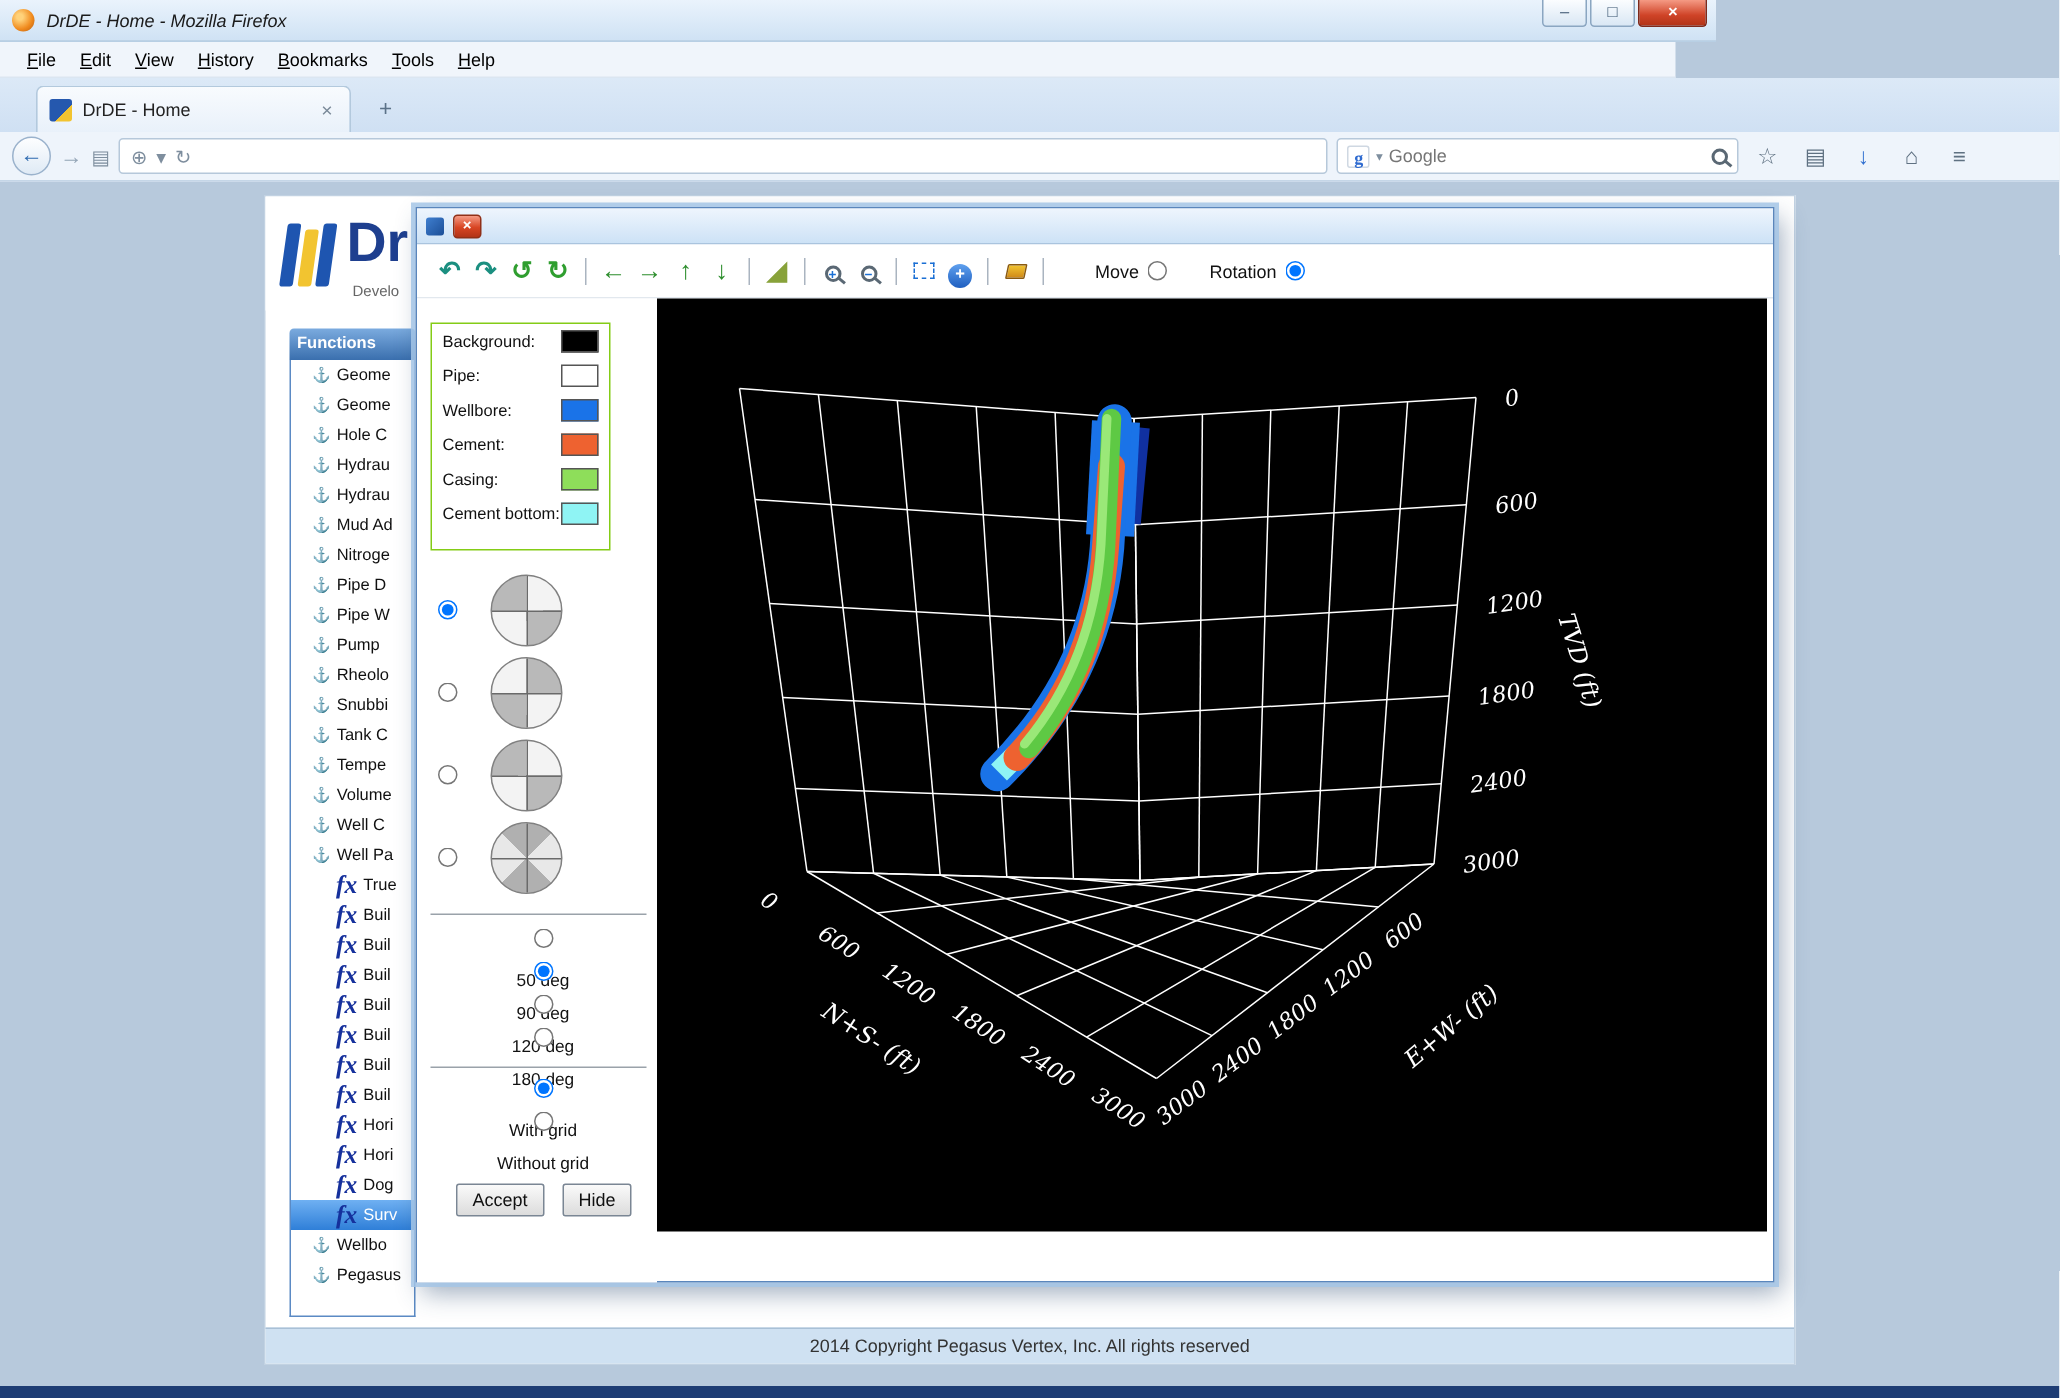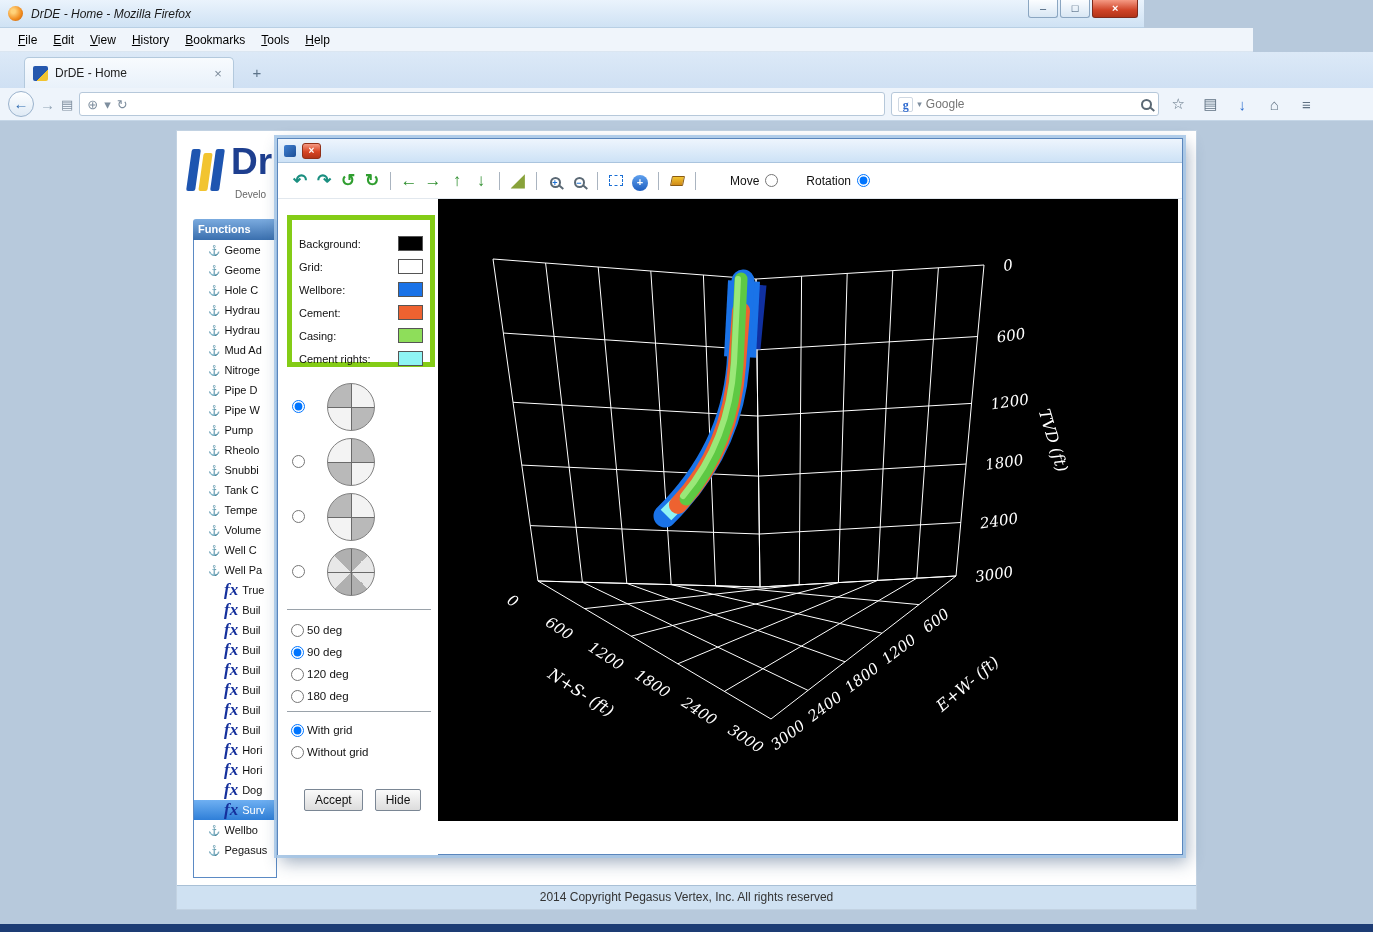--- a/index.html
+++ b/index.html
@@ -14,21 +14,21 @@
   .ff-icon { width:15px; height:15px; border-radius:50%;
     background:radial-gradient(circle at 35% 35%, #ffd27a 15%, #f08a1d 60%, #b35a10); }
   #window-title { margin-left:8px; color:#1a1a1a; }
   #win-controls { position:absolute; right:6px; top:0; display:flex; }
   .win-btn { height:18px; border:1px solid #8ba6c1; border-top:none;
     background:linear-gradient(#fbfdff,#d9e7f4); color:#35506b; font-size:11px;
     text-align:center; line-height:16px; width:30px; border-radius:0 0 3px 3px; margin-left:2px; }
   .win-btn.close { width:46px; background:linear-gradient(#f59a84,#cf4327 60%,#b23418);
     color:#fff; border-color:#7e2a1c; font-weight:bold; }
 
-  #menubar { position:absolute; left:0; top:28px; width:1253px; height:24px;
+  #menubar { position:absolute; left:0; top:28px; width:1117px; height:24px;
     background:#f0f5fb; border-bottom:1px solid #dbe6f1; padding-left:10px; display:flex; align-items:center; }
   .menu-item { padding:2px 8px; color:#000; }
   .menu-item u { text-decoration:underline; }
 
   #tabbar { position:absolute; left:0; top:52px; width:1373px; height:36px;
     background:linear-gradient(#dce9f7,#cfe0f3); }
   .tab { position:absolute; left:24px; top:5px; width:210px; height:31px;
     background:linear-gradient(#f8fbfe,#e9f1fa); border:1px solid #b3c9dd; border-bottom:none;
     border-radius:5px 5px 0 0; display:flex; align-items:center; padding:0 8px; gap:7px; }
   .favicon { width:15px; height:15px; border-radius:2px;
@@ -108,42 +108,42 @@
   .pball { display:inline-block; width:16px; height:16px; border-radius:50%; background:linear-gradient(#5fa0ee,#1f5fc0);
     color:#fff; font-size:11px; font-weight:bold; text-align:center; line-height:15px; }
   .bucket { display:inline-block; width:13px; height:10px; background:linear-gradient(#f2c430,#d08a18);
     border:1px solid #8a5a10; transform:skewX(-12deg); border-radius:1px; }
   .tb-mode { display:flex; align-items:center; gap:4px; margin-left:28px; font-size:12px; color:#111; }
   .tb-mode input { margin-left:2px; }
 
   #dlg-body { position:relative; height:656px; }
   #dlg-left { position:absolute; left:0; top:0; width:160px; height:656px; background:#fff; }
 
-  #legend-box { position:absolute; left:9px; top:16px; width:148px; height:152px;
-    border:5px solid #84cc16; padding:12px 7px; background:#fff; }
+  #legend-box { position:absolute; left:9px; top:16px; width:120px; height:152px;
+    border:1px solid #84cc16; padding:0 7px; background:#fff; }
   .legend-row { height:23px; display:flex; align-items:center; }
   .legend-label { font-size:11px; color:#111; }
   .legend-swatch { width:25px; height:15px; border:1px solid #555; margin-left:auto; }
 
   #circles { position:absolute; left:0; top:180px; width:160px; }
   .circle-row { height:55px; display:flex; align-items:center; padding-left:14px; }
   .rot-circle { width:48px; height:48px; border-radius:50%; border:1px solid #808080; margin-left:22px; position:relative; }
   .rot-circle::before { content:''; position:absolute; left:0; right:0; top:50%; height:1px; background:#6a6a6a; }
   .rot-circle::after { content:''; position:absolute; top:0; bottom:0; left:50%; width:1px; background:#6a6a6a; }
   .c0 { background:conic-gradient(from 0deg,#f3f3f3 0 25%,#b9b9b9 0 50%,#f3f3f3 0 75%,#b9b9b9 0); }
   .c1 { background:conic-gradient(from 90deg,#f3f3f3 0 25%,#b9b9b9 0 50%,#f3f3f3 0 75%,#b9b9b9 0); }
   .c2 { background:conic-gradient(from 180deg,#f3f3f3 0 25%,#b9b9b9 0 50%,#f3f3f3 0 75%,#b9b9b9 0); }
   .c3 { background:conic-gradient(from 45deg,#e8e8e8 0 25%,#b0b0b0 0 50%,#e8e8e8 0 75%,#b0b0b0 0); }
 
   .hsep { position:absolute; left:9px; width:144px; height:1px; background:#9aa2aa; }
   #sep1 { top:410px; } #sep2 { top:512px; }
 
   .radio-group { position:absolute; left:9px; width:146px; }
   #angle-group { top:420px; } #grid-group { top:520px; }
-  .radio-row { height:22px; display:flex; align-items:center; gap:3px; font-size:11.5px; padding-left:4px; }
+  .radio-row { height:22px; display:flex; align-items:center; gap:16px; font-size:11.5px; padding-left:4px;flex-direction:column; }
 
   #dlg-buttons { position:absolute; left:26px; top:590px; display:flex; gap:12px; }
   .dlg-btn { height:22px; padding:0 10px; font-size:12px; border:1px solid #7a8694; border-radius:2px;
     background:linear-gradient(#fafafa,#dcdcdc); color:#111;text-align:center; }
 
   #plot3d { position:absolute; left:160px; top:0; width:740px; height:622px; background:#000; }
 </style>
 </head>
 <body>
 
@@ -384,37 +384,37 @@
     </div>
 
     <div id="dlg-body">
       <div id="dlg-left">
         <div id="legend-box">
             <div class="legend-row">
               <span class="legend-label">Background:</span>
               <span class="legend-swatch" style="background: rgb(0, 0, 0);"></span>
             </div>
             <div class="legend-row">
-              <span class="legend-label">Grid:</span>
+              <span class="legend-label">Pipe:</span>
               <span class="legend-swatch" style="background: rgb(255, 255, 255);"></span>
             </div>
             <div class="legend-row">
               <span class="legend-label">Wellbore:</span>
               <span class="legend-swatch" style="background: rgb(26, 115, 232);"></span>
             </div>
             <div class="legend-row">
               <span class="legend-label">Cement:</span>
               <span class="legend-swatch" style="background: rgb(238, 98, 48);"></span>
             </div>
             <div class="legend-row">
               <span class="legend-label">Casing:</span>
               <span class="legend-swatch" style="background: rgb(142, 222, 90);"></span>
             </div>
             <div class="legend-row">
-              <span class="legend-label">Cement rights:</span>
+              <span class="legend-label">Cement bottom:</span>
               <span class="legend-swatch" style="background: rgb(143, 244, 244);"></span>
             </div>
           </div>
         <div id="circles">
             <div class="circle-row">
               <input type="radio" name="rotcircle" checked="" style="">
               <span class="rot-circle c0"></span>
             </div>
             <div class="circle-row">
               <input type="radio" name="rotcircle" style="">

